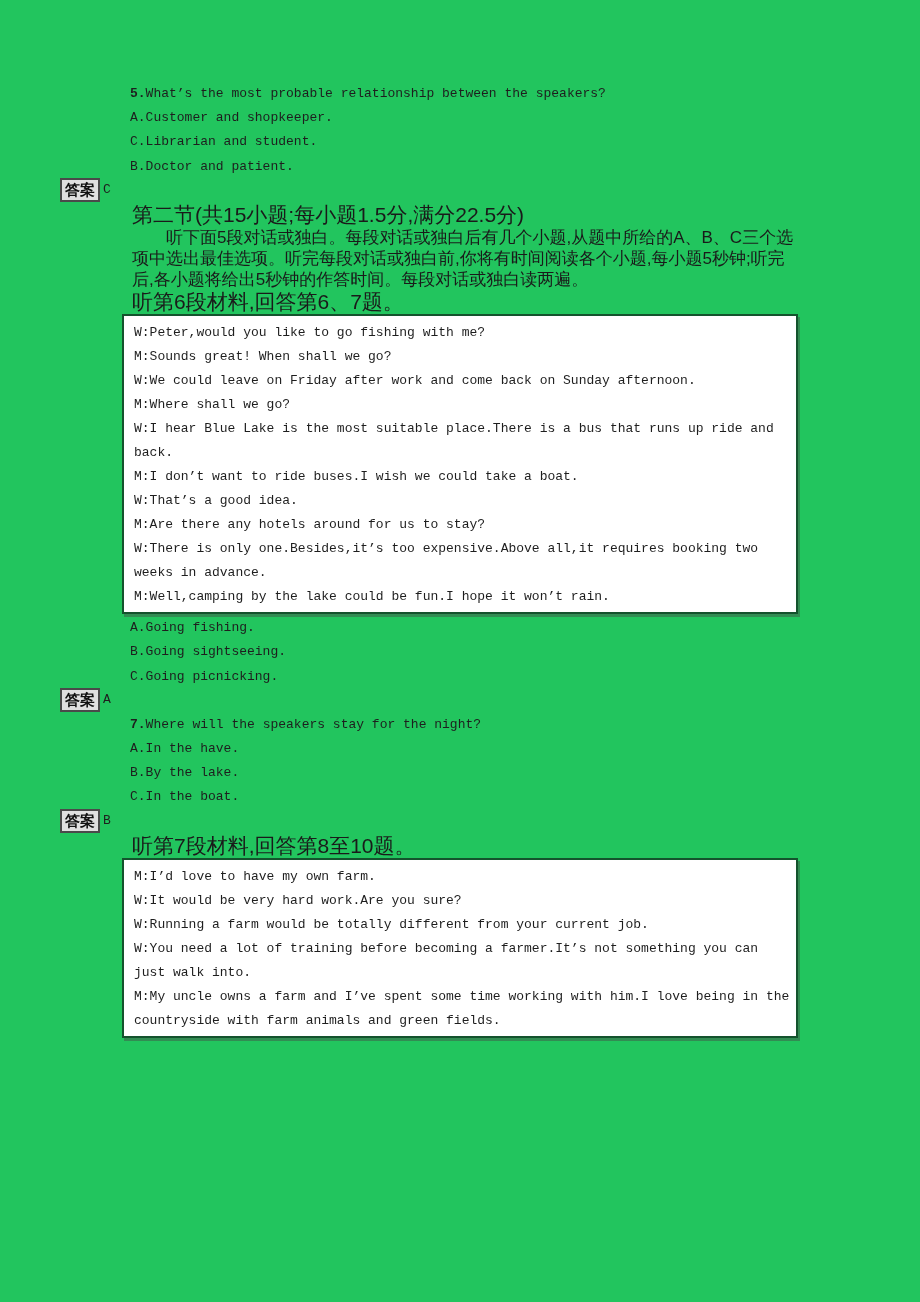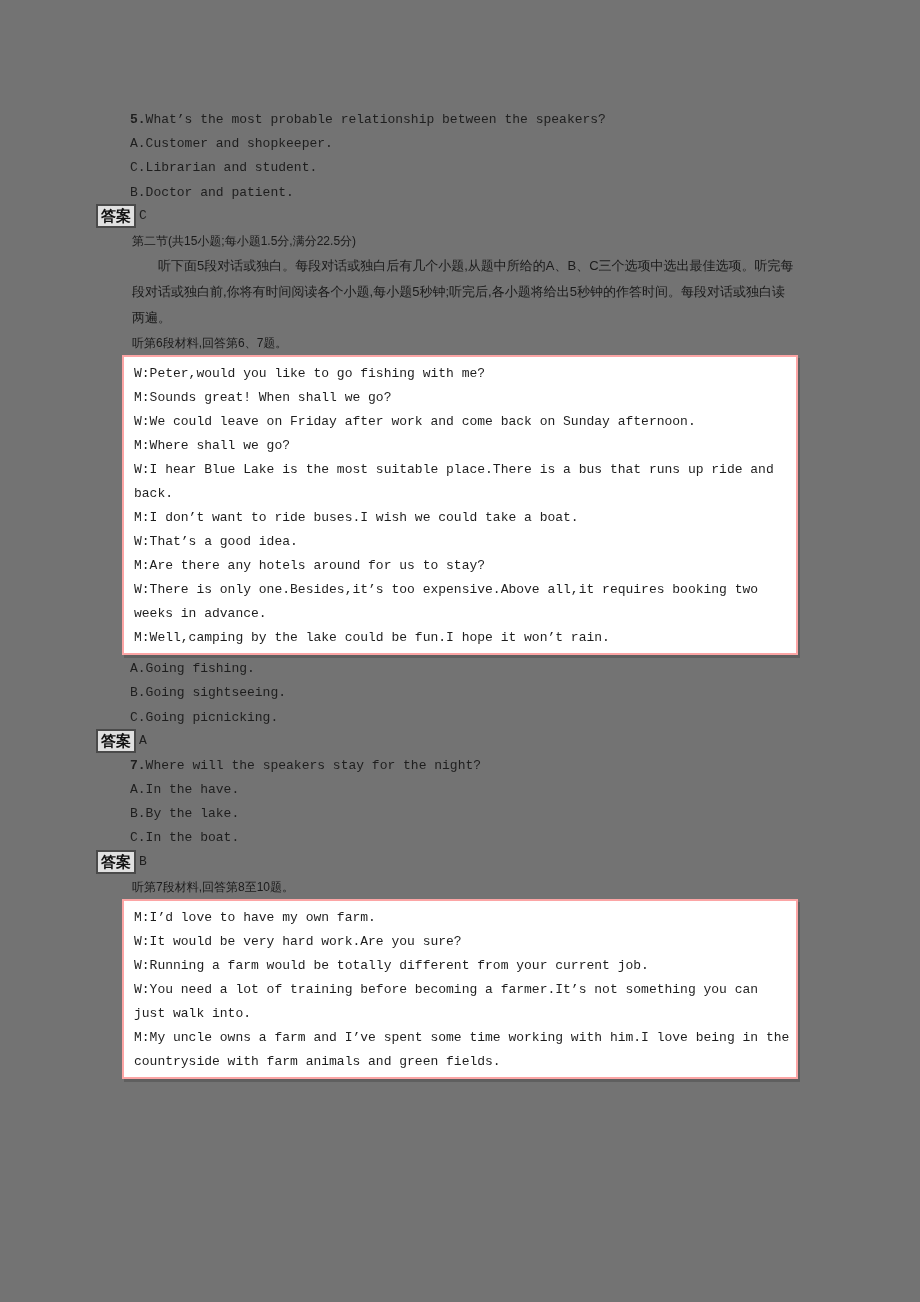--- a/index.html
+++ b/index.html
@@ -1,53 +1,53 @@
 <!DOCTYPE html>
 <html><head>
 <meta charset="utf-8">
 <style>
   html,body{margin:0;padding:0;background:#ffffff;}
   .page{
     position:relative;
     width:920px;height:1302px;
-    background:#737373;
+    background:#22c55e;
     overflow:hidden;
     color:#1e1e1e;
     box-sizing:border-box;
-    padding-top:108px;
+    padding-top:82px;
   }
   
   .line{
     font-family:"Liberation Mono","DejaVu Sans Mono",monospace;
     font-size:13px;
     line-height:24.2px;
     margin-left:130px;
     color:#1e1e1e;
     white-space:pre-wrap;
   }
   .qnum{font-weight:bold;}
   
   .cn-line{
     font-family:"Liberation Sans","DejaVu Sans",sans-serif;
-    font-size:12px;
+    font-size:21px;
     line-height:24.2px;
     margin-left:132px;
     color:#1a1a1a;
   }
   .instructions{
     margin-left:132px;
     width:662px;
     text-indent:2em;
     font-family:"Liberation Sans","DejaVu Sans",sans-serif;
-    font-size:13px;
-    line-height:26px;
+    font-size:17px;
+    line-height:21px;
     color:#1a1a1a;
   }
   .answer-row{
-    margin-left:96px;
+    margin-left:60px;
     height:22px;
     margin-bottom:2px;
     display:flex;
     align-items:center;
   }
   .badge{
     display:inline-block;
     border:2px solid #4a4a4a;
     background:#e0e0e0;
     font-family:"Liberation Sans","DejaVu Sans",sans-serif;
@@ -60,21 +60,21 @@
   .answer-letter{
     font-family:"Liberation Mono","DejaVu Sans Mono",monospace;
     font-size:13px;
     margin-left:3px;
     color:#1e1e1e;
   }
   .dialog-box{
     box-sizing:border-box;
     margin:0 0 2px 122px;
     width:676px;
-    border:2px solid #fca5a5;
+    border:2px solid #14532d;
     box-shadow:2px 3px 0 rgba(70,70,70,0.45);
     padding:5px 4px 3px 10px;
     background:#ffffff;
   }
   .dialog-box p{
     margin:0;
     font-family:"Liberation Mono","DejaVu Sans Mono",monospace;
     font-size:13px;
     line-height:24px;
     color:#1e1e1e;

